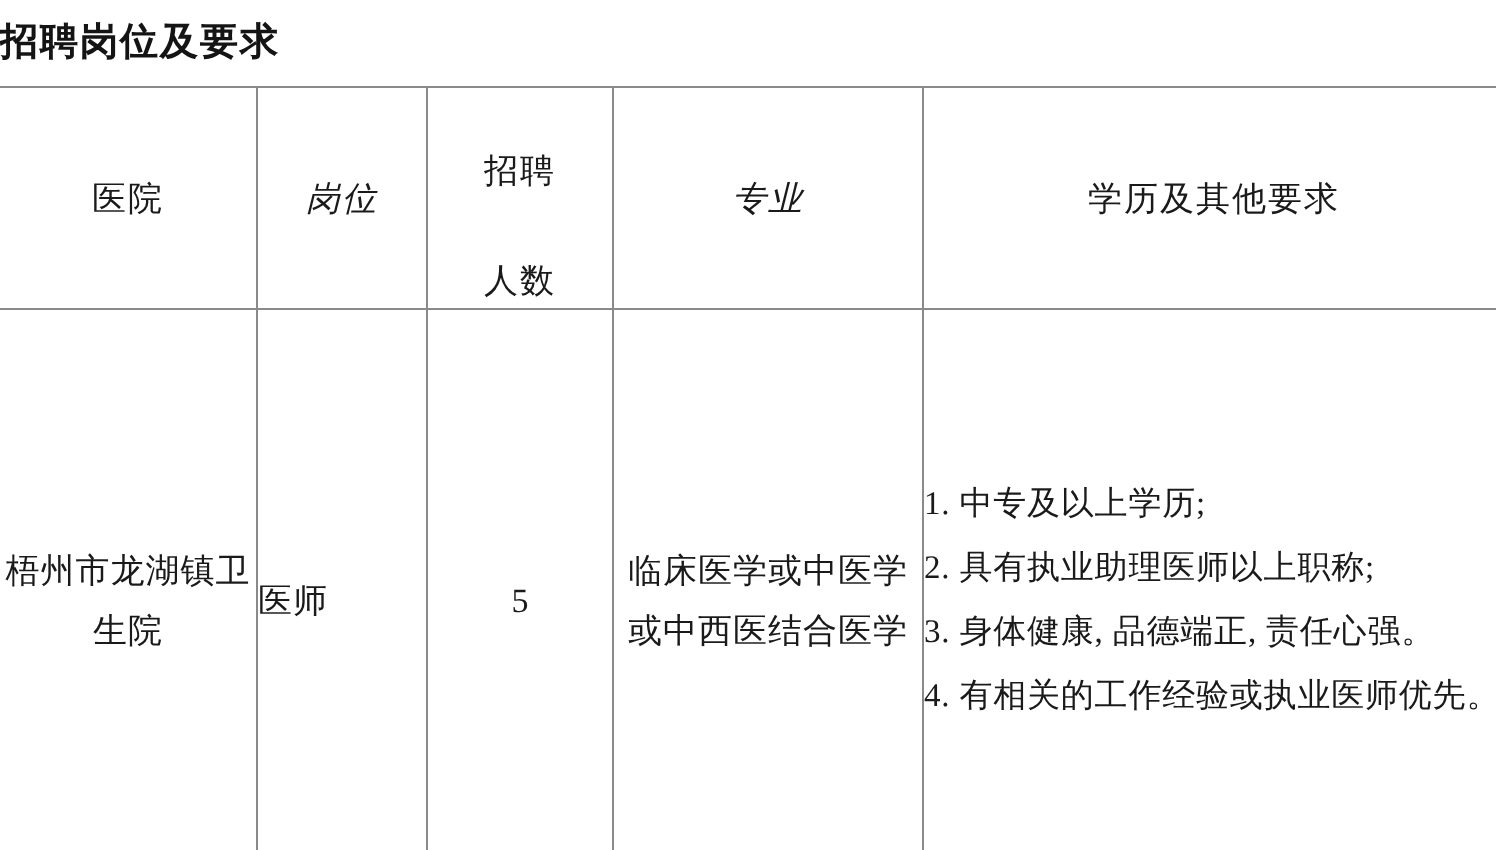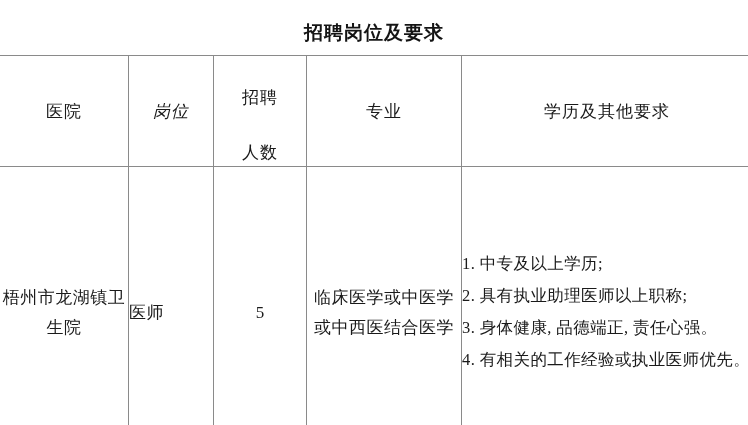--- a/index.html
+++ b/index.html
@@ -14,26 +14,25 @@
     color: #1a1a1a;
     overflow: hidden;
   }
   .page {
     width: 748px;
     height: 425px;
     position: relative;
     box-sizing: border-box;
   }
   .doc-title {
-    text-align: center;
     font-size: 19px;
     font-weight: bold;
     font-family: "DejaVu Sans", "Liberation Sans", sans-serif;
     letter-spacing: 1px;
-    padding: 20px 0 9px 0;
+    padding: 8px 0 9px 0;
     color: #141414;
   }
   table.rec-table {
     border-collapse: collapse;
     width: 748px;
     table-layout: fixed;
     border-top: 1px solid #8a8a8a;
     border-bottom: 1px solid #8a8a8a;
   }
   table.rec-table td, table.rec-table th {
@@ -43,21 +42,21 @@
   }
   table.rec-table td:first-child, table.rec-table th:first-child {
     border-left: none;
   }
   table.rec-table td:last-child, table.rec-table th:last-child {
     border-right: none;
   }
   .col-hospital { width: 128px; margin-left: 36px; }
   .col-post     { width: 84px; font-style: italic;  }
   .col-count    { width: 92px;  }
-  .col-major    { width: 154px; }
+  .col-major    { width: 154px; font-style: italic; }
   .col-req      { width: 290px; }
 
   thead th {
     height: 88px;
     font-weight: normal;
     font-size: 17px;
     text-align: center;
     line-height: 25px;
   }
   .th-inner {

